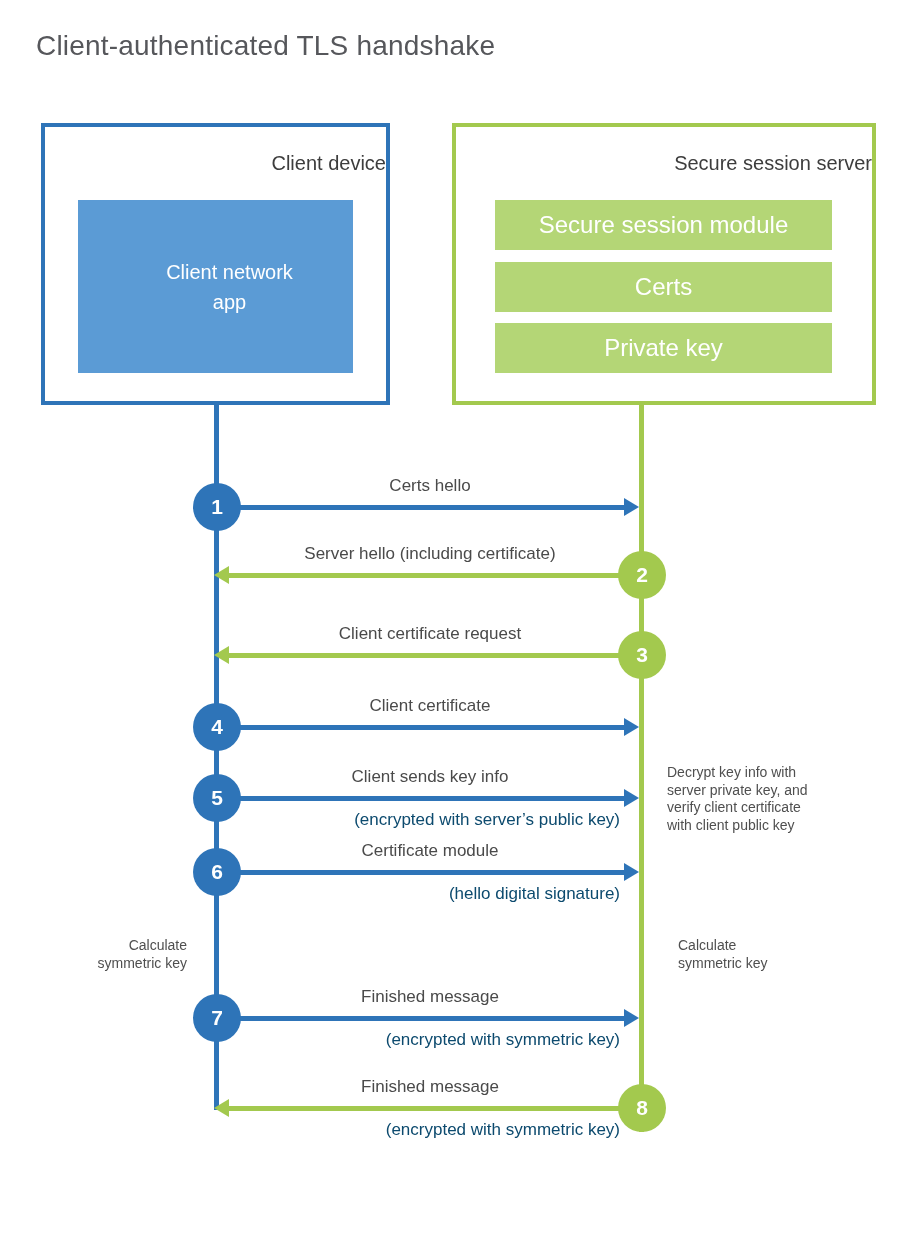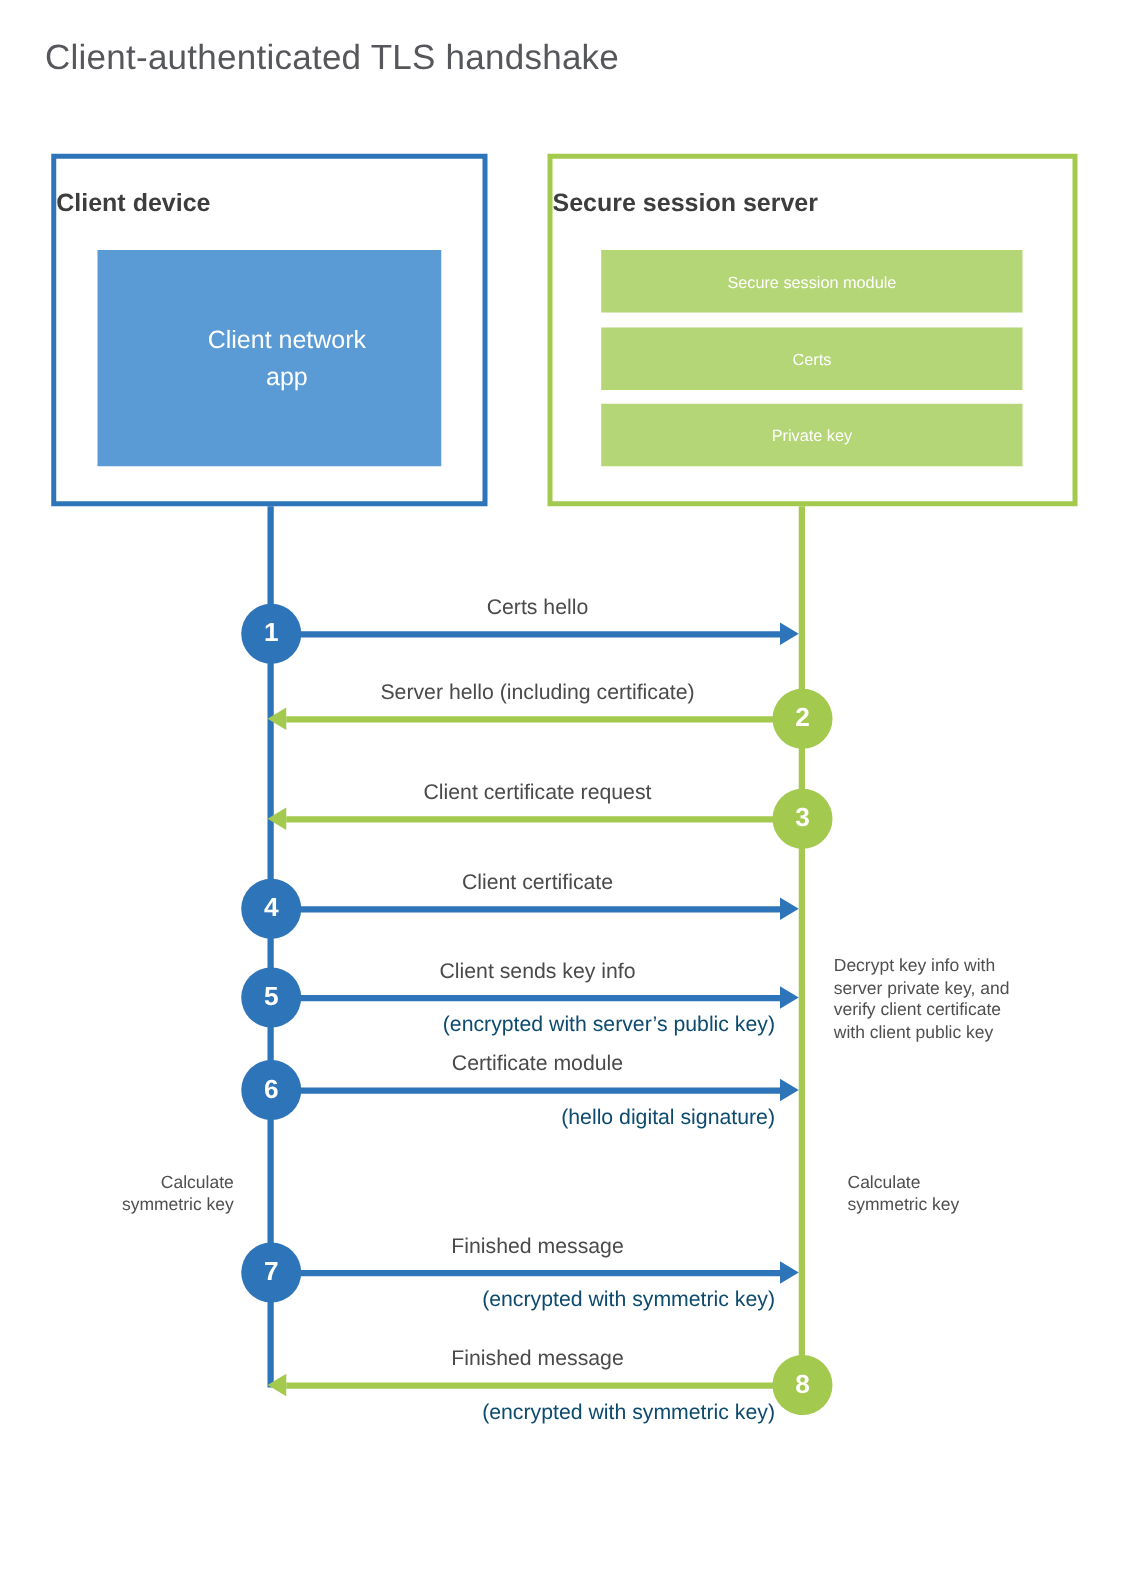--- a/index.html
+++ b/index.html
@@ -23,38 +23,38 @@
     border-radius:20px;
   }
   .title{
     position:absolute;left:36px;top:30px;
     font-size:28px;font-weight:400;color:var(--title_gray);
     letter-spacing:0.2px;
   }
   
   .actor{position:absolute;top:123px;height:282px;background:#fff;}
   .actor.client{left:41px;width:349px;border:4px solid var(--blue);}
-  .actor.server{left:438px;width:424px;border:4px solid var(--green);}
+  .actor.server{left:452px;width:424px;border:4px solid var(--green);}
   .actor-title{
     position:absolute;left:0;top:25px;width:100%;
-    text-align:left;font-size:20px;font-weight:bold;color:var(--text_dark);
+    text-align:right;font-size:20px;font-weight:normal;color:var(--text_dark);
   }
   .app-box{
     position:absolute;left:33px;top:73px;width:275px;height:173px;
     background:var(--light_blue);
     display:flex;align-items:center;justify-content:center;
     color:#fff;font-size:20px;line-height:1.5;text-align:center;
     white-space:pre-line;
     padding-left:28px;
   }
   .bar{
     position:absolute;left:39px;width:337px;height:50px;
     background:var(--light_green);
     display:flex;align-items:center;justify-content:center;
-    color:#fff;font-size:13px;text-align:right;
+    color:#fff;font-size:24px;text-align:right;
   }
   .bar.b0{top:73px}.bar.b1{top:135px}.bar.b2{top:196px}
   
   .vline{position:absolute;width:5px;z-index:1;}
   .vline.client-line{left:214px;top:405px;height:705px;background:var(--blue);}
   .vline.server-line{left:639px;top:405px;height:727px;background:var(--green);}
   
   .msg-row .line{position:absolute;height:5px;z-index:2;top:calc(var(--y) - 2px);}
   .msg-row.blue .line{left:217px;width:407px;background:var(--blue);}
   .msg-row.green .line{left:229px;width:413px;background:var(--green);}

